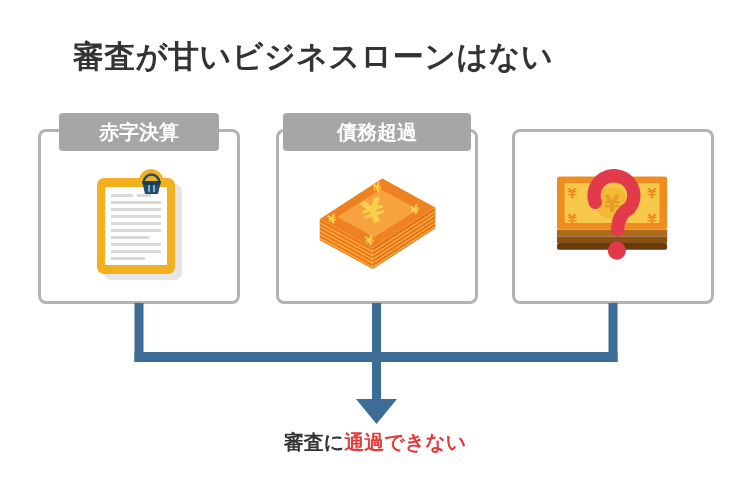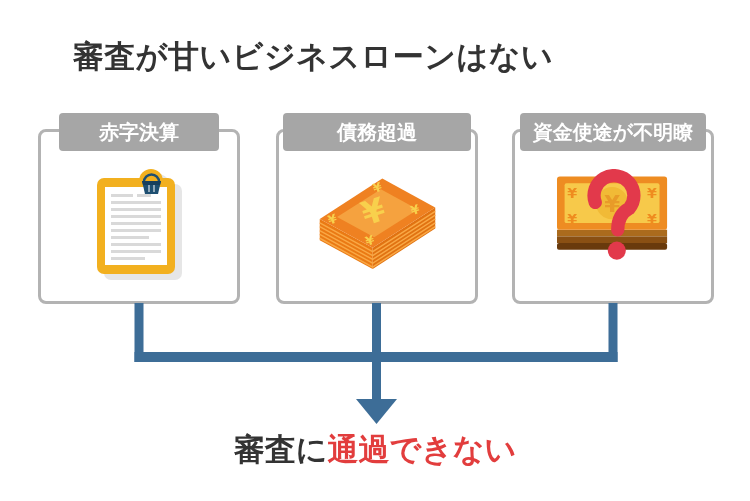--- a/index.html
+++ b/index.html
@@ -26,21 +26,21 @@
     font-size:20px;font-weight:bold;text-align:center;white-space:nowrap;
   }
   .icon-area{
     position:absolute;top:19px;left:0;right:0;bottom:0;
     display:flex;align-items:flex-start;justify-content:center;
   }
   .connector-shape{fill:var(--connector-blue,#3d6d97);}
   .connector-svg{position:absolute;left:0;top:300px;}
   .conclusion{
     position:absolute;top:429px;left:0;width:750px;text-align:center;
-    font-size:31px;font-weight:bold;color:var(--title-text,#333333);
+    font-size:20px;font-weight:bold;color:var(--title-text,#333333);
   }
   .conclusion .red{color:var(--highlight-red,#e23d3d);}
 </style>
 </head>
 <body>
 
 <div class="canvas">
 
   <div class="page-title">審査が甘いビジネスローンはない</div>
 
@@ -108,23 +108,20 @@
           <text transform="translate(16 62) rotate(-18)" font-size="13">¥</text>
           <text transform="translate(63 29) rotate(-18)" font-size="13">¥</text>
           <text transform="translate(102 52) rotate(-18)" font-size="13">¥</text>
           <text transform="translate(55 84) rotate(-18)" font-size="13">¥</text>
         </g>
       </svg>
     </div>
   </div>
 
   <div class="cause-box box-3">
-    <div class="label-band" style="width:186px">
-      <span>資金使途が不明瞭</span>
-    </div>
     <div class="icon-area">
       <svg viewBox="0 0 130 98" width="124" height="93" style="margin-top:18px">
 
         <rect x="6" y="64" width="116" height="7" fill="#ab6b1d"></rect>
         <rect x="6" y="71" width="116" height="7" fill="#8a5013"></rect>
         <rect x="6" y="78" width="116" height="7" rx="2" fill="#693a0c"></rect>
 
         <rect x="6" y="8" width="116" height="56" rx="3" fill="#ee8c22"></rect>
         <rect x="14" y="15" width="100" height="42" rx="2" fill="#f7c94a"></rect>
         <circle cx="64" cy="36" r="17" fill="#f1ba36"></circle>

